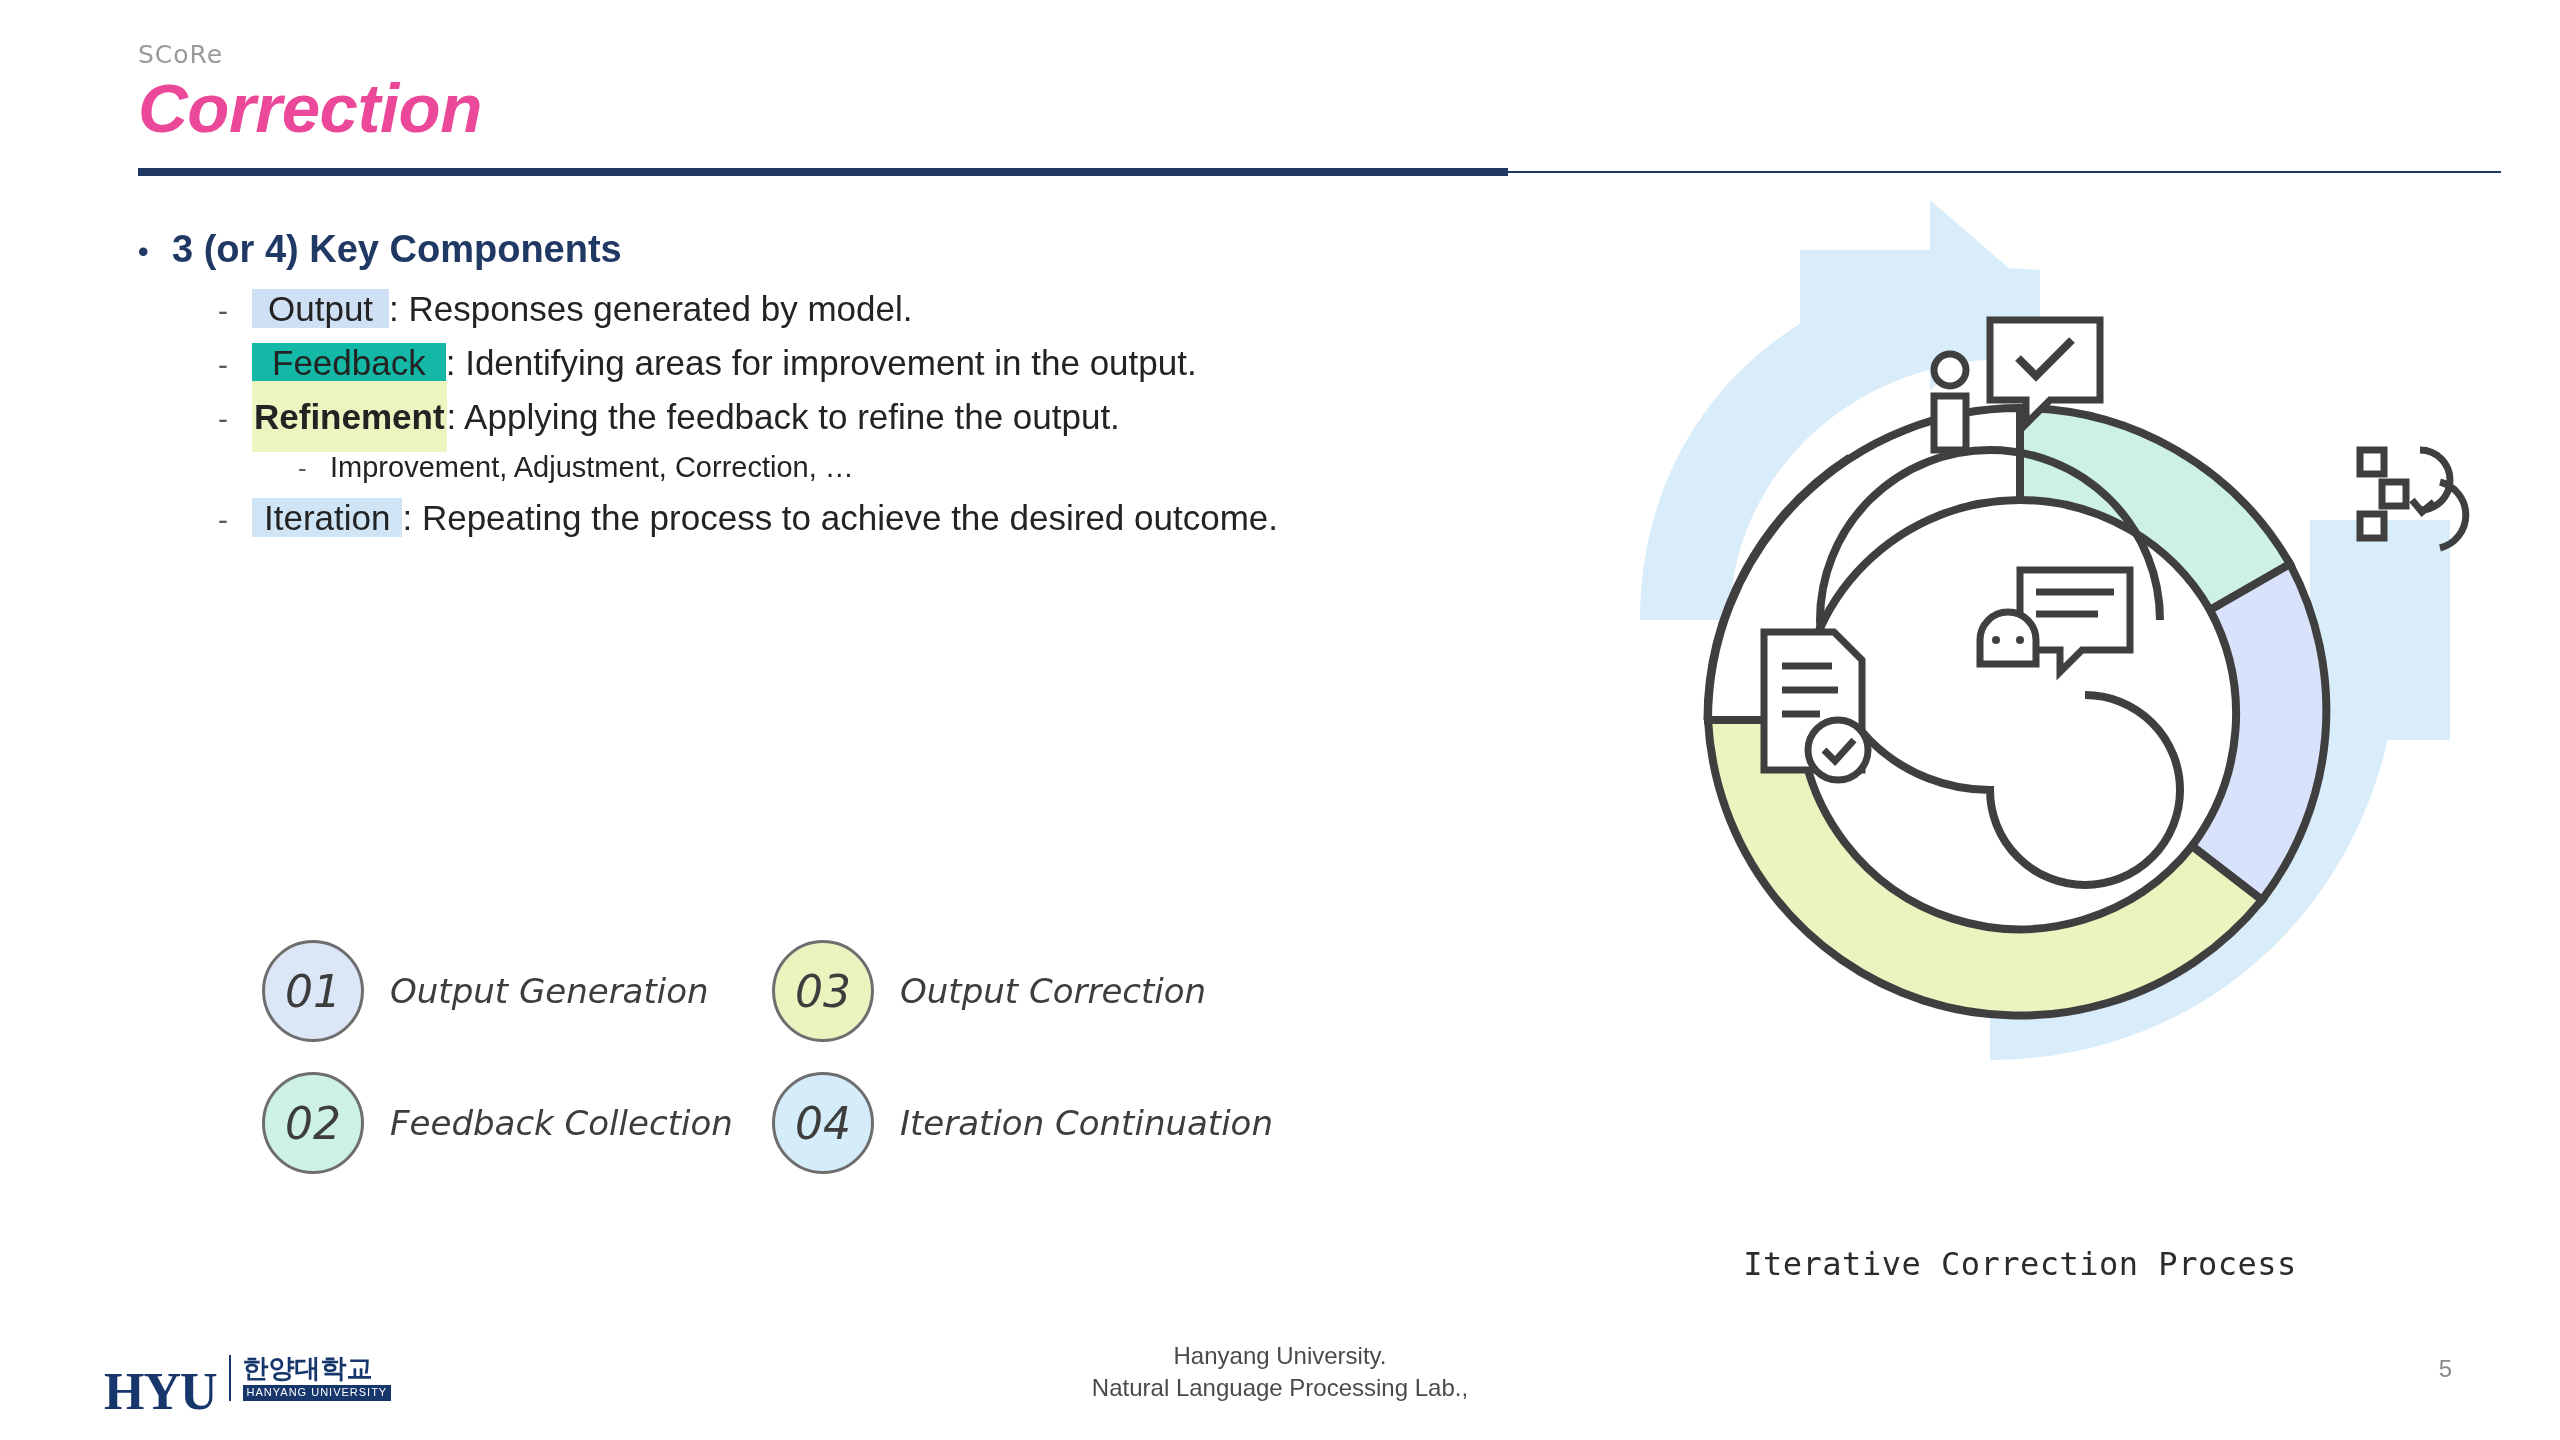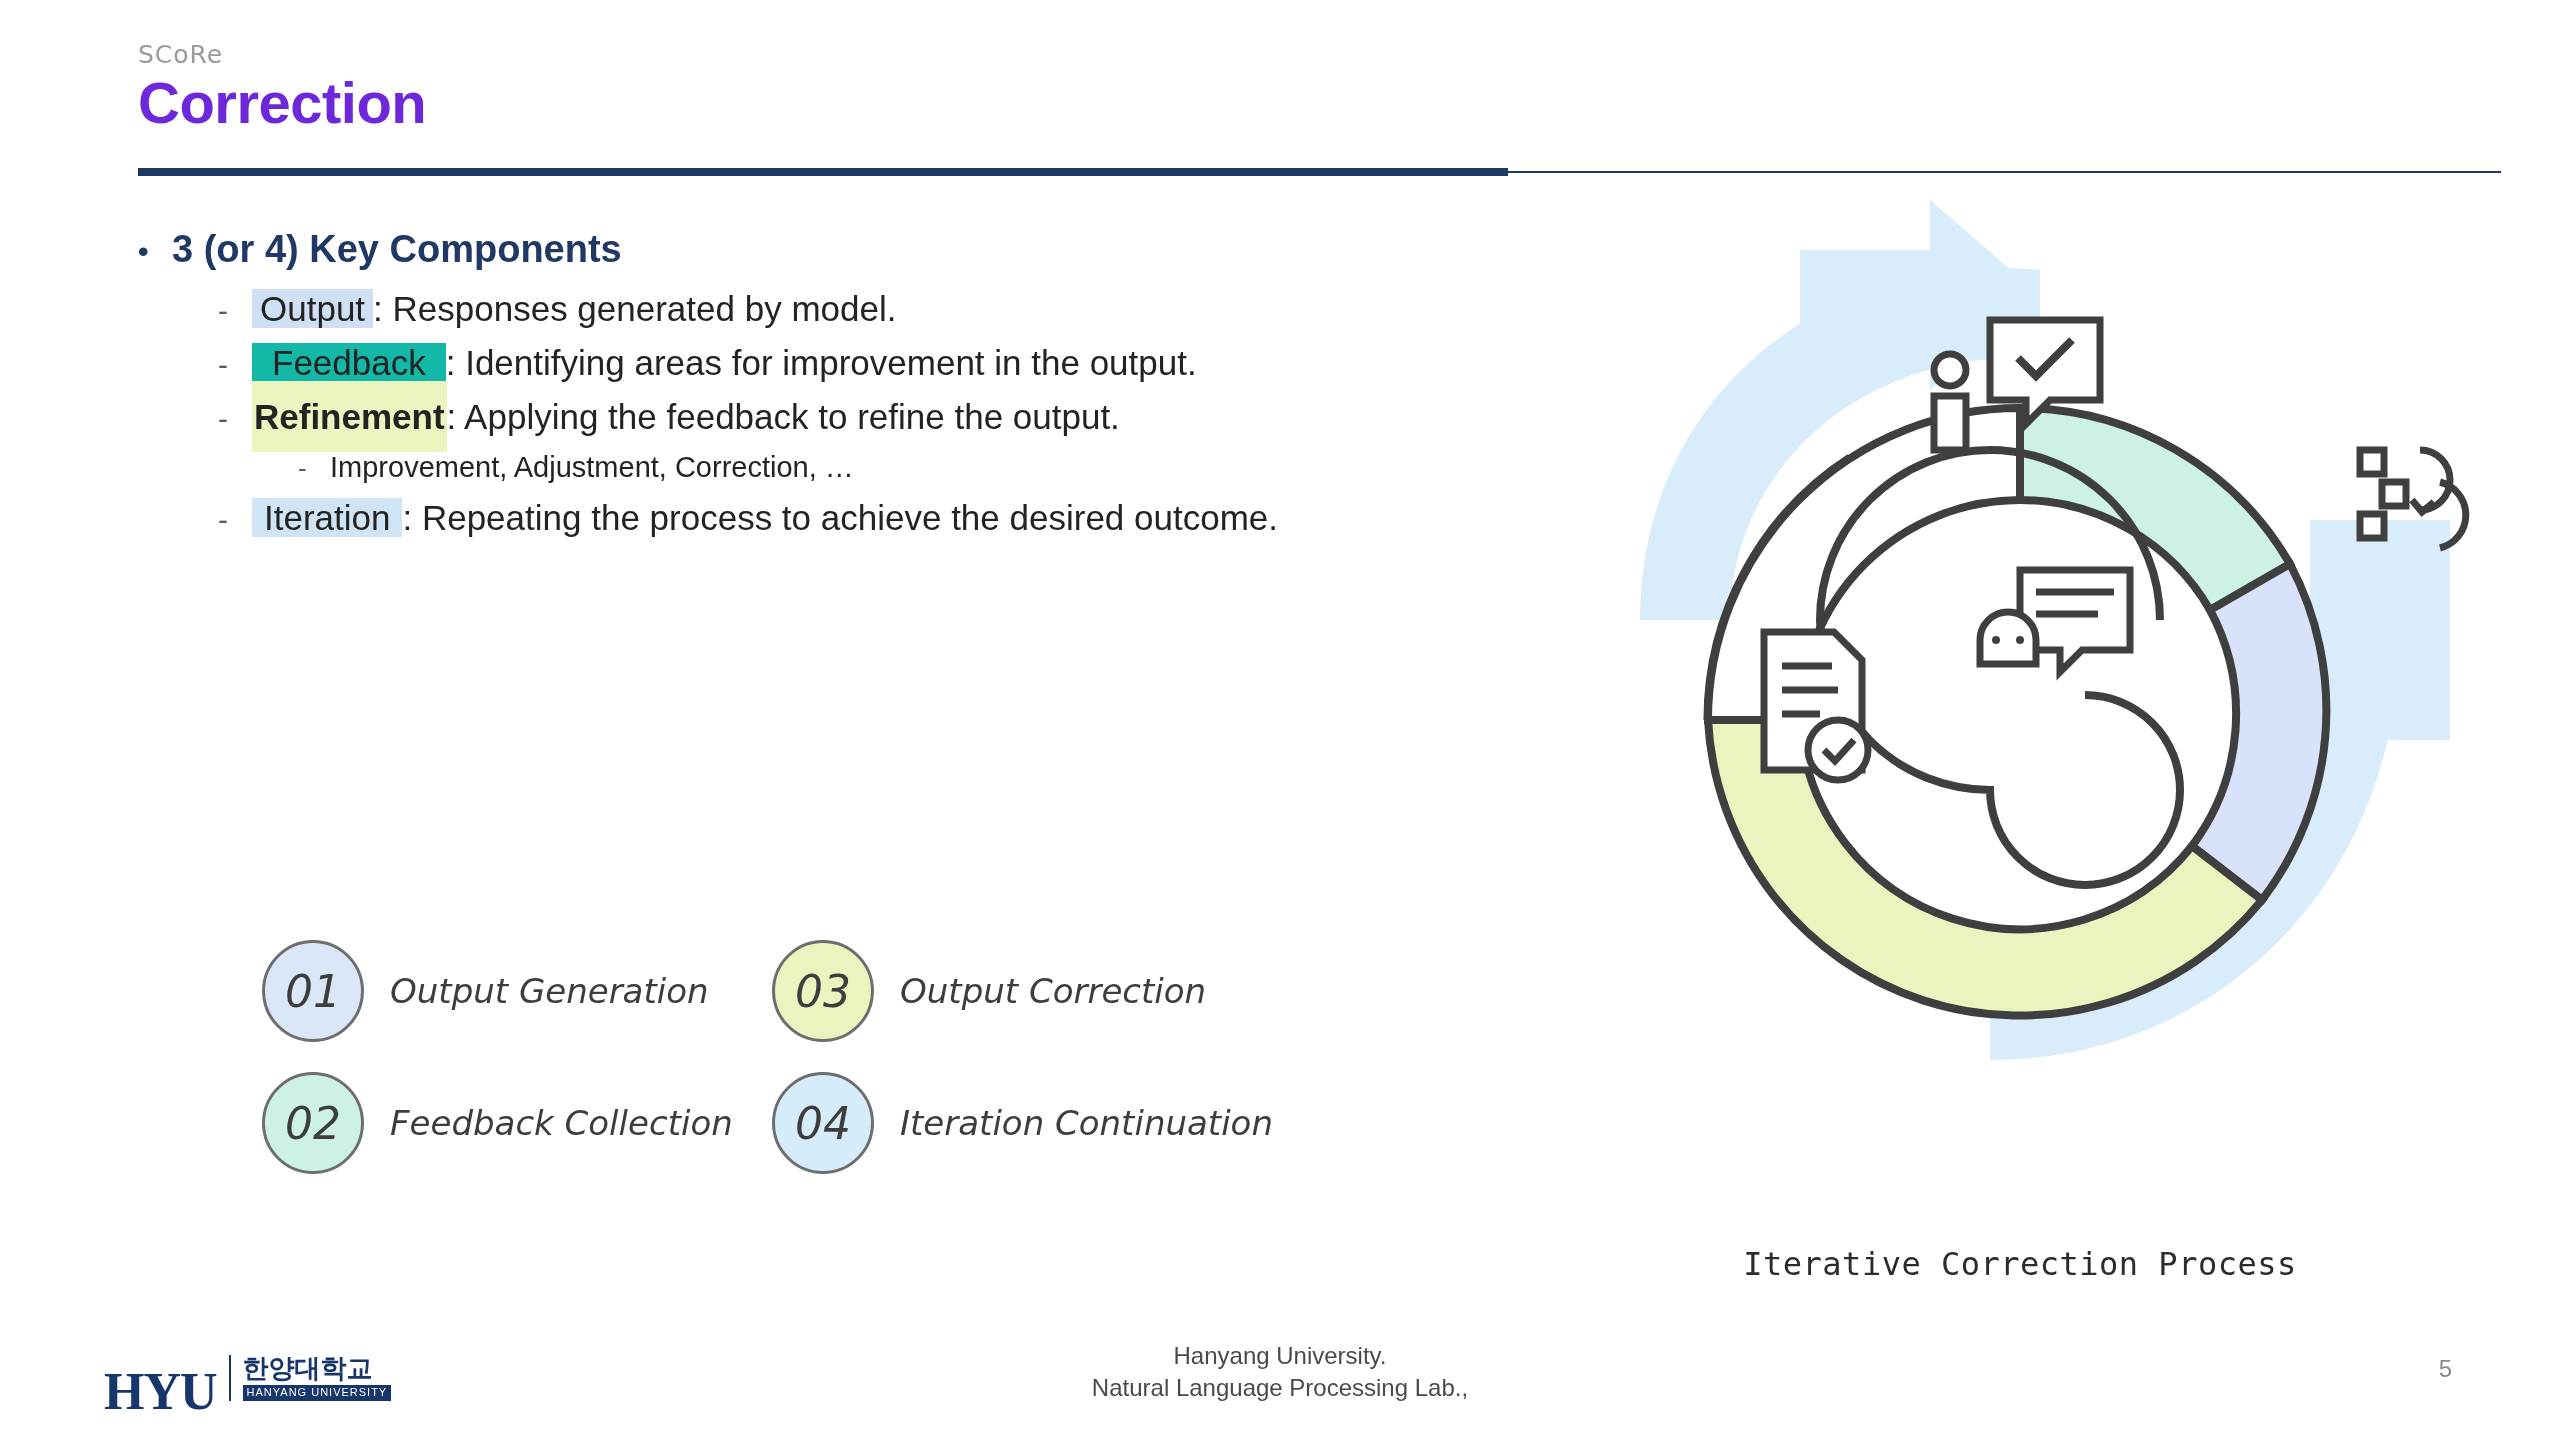--- a/index.html
+++ b/index.html
@@ -25,25 +25,26 @@
   }
   .eyebrow {
     font-family: "DejaVu Sans", sans-serif;
     font-size: 25px;
     color: #9a9a9a;
     letter-spacing: 1px;
     line-height: 1;
     margin-bottom: 6px;
   }
   .slide-title {
-    font-size: 58px;
+    font-size: 69px;
     font-weight: bold;
-    color: #6d28d9;
+    color: #ec4899;
     line-height: 1.05;
     letter-spacing: -0.5px;
+    font-style: italic;
   }
   .rule-wrap {
     position: absolute;
     left: 138px;
     top: 168px;
     width: 2363px;
     height: 8px;
   }
   .rule-thin {
     position: absolute;
@@ -98,21 +99,21 @@
     align-items: baseline;
     font-size: 29px;
     color: #232323;
     margin: 0 0 14px 160px;
   }
   .lvl3 .dash {
     width: 32px;
     color: #5a5a5a;
     font-size: 26px;
   }
-  .hl-blue { background: #cfe0f5; padding: 0 8px; }
+  .hl-blue { background: #cfe0f5; padding: 0 16px; }
   .hl-green { background: #14b8a6; padding: 0 20px; }
   .hl-lime { background: #eaf5bf; padding: 16px 2px; font-weight: bold; }
   .hl-blue2 { background: #cfe4f5; padding: 0 12px; }
 
   
   .legend {
     position: absolute;
     left: 262px;
     top: 940px;
     width: 1180px;

